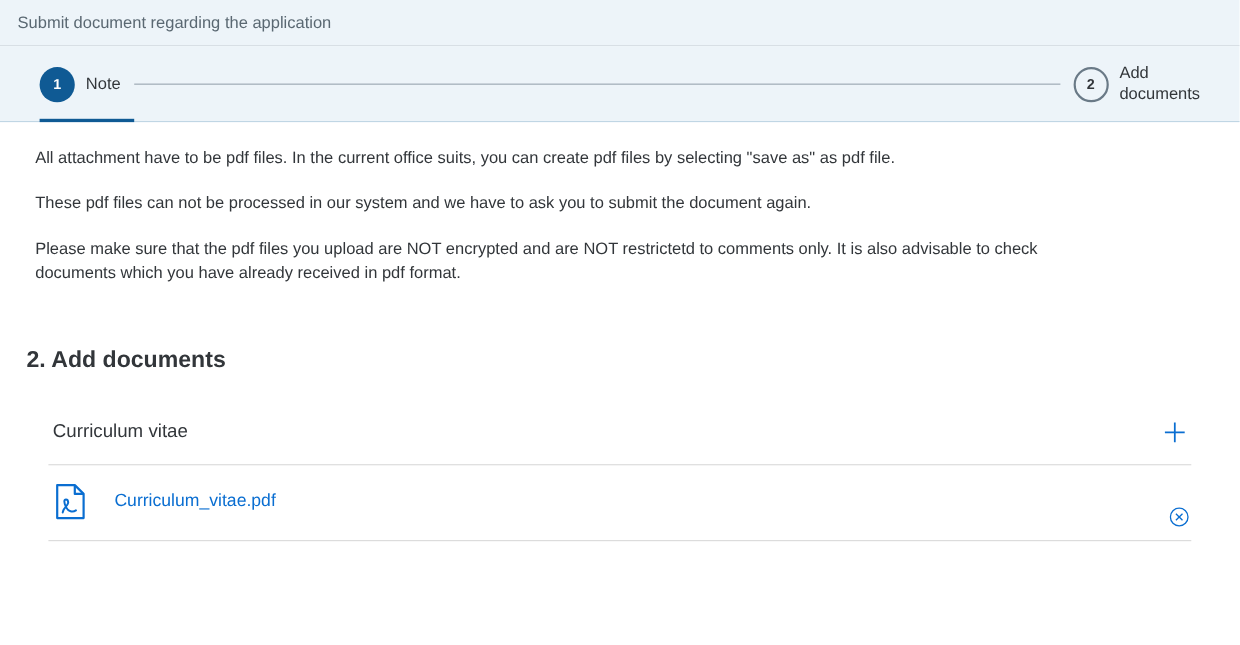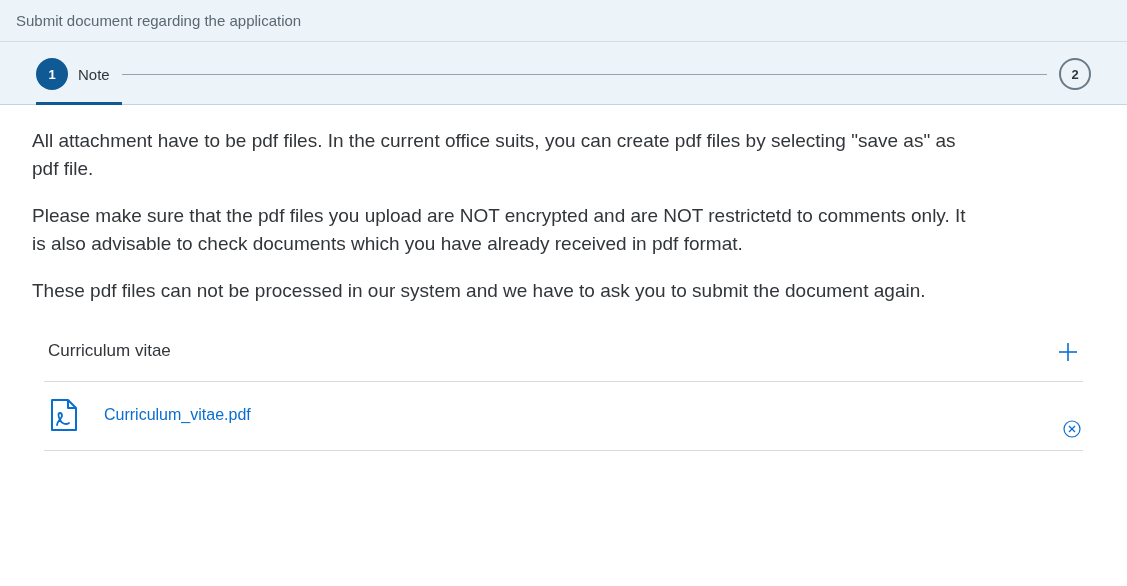--- a/index.html
+++ b/index.html
@@ -64,21 +64,21 @@
       height: 3px;
       background: #0f5a94;
     }
     .main { padding: 22px 24px 28px; }
     .section-title {
       font-size: 21px;
       color: #32363a;
       margin-bottom: 22px;
     }
     .note-text {
-      font-size: 19px;
+      font-size: 15px;
       line-height: 1.45;
       color: #32363a;
       max-width: 960px;
       margin-bottom: 20px;
       padding-left: 8px;
     }
     .section-title.second { margin-top: 56px; margin-bottom: 26px; }
     .doc-panel { padding: 0 20px; }
     .doc-header {
       display: flex;
@@ -131,29 +131,32 @@
     <div class="step-circle active">
       <span>1</span>
     </div>
     <span class="step-label">Note</span>
   </div>
   <div class="step-connector"></div>
   <div class="step">
     <div class="step-circle inactive">
       <span>2</span>
     </div>
+    <span class="step-label step-label-multiline" style="white-space:pre-line;">Add
+documents</span>
   </div>
   <div class="active-indicator"></div>
 </div>
 
 <div class="main">
   <p class="note-text">All attachment have to be pdf files. In the current office suits, you can create pdf files by selecting "save as" as pdf file.</p>
+  <p class="note-text">These pdf files can not be processed in our system and we have to ask you to submit the document again.</p>
   <p class="note-text">Please make sure that the pdf files you upload are NOT encrypted and are NOT restrictetd to comments only. It is also advisable to check documents which you have already received in pdf format.</p>
-  <p class="note-text">These pdf files can not be processed in our system and we have to ask you to submit the document again.</p>
 
+  <h2 class="section-title second">2. Add documents</h2>
 
   <div class="doc-panel">
     <div class="doc-header">
       <span>Curriculum vitae</span>
       <span class="plus-btn">
         <svg class="" width="22" height="22" viewBox="0 0 22 22">
           <line x1="11" y1="2" x2="11" y2="20" stroke="#0a6ed1" stroke-width="1.6"></line>
           <line x1="2" y1="11" x2="20" y2="11" stroke="#0a6ed1" stroke-width="1.6"></line>
         </svg>
       </span>

